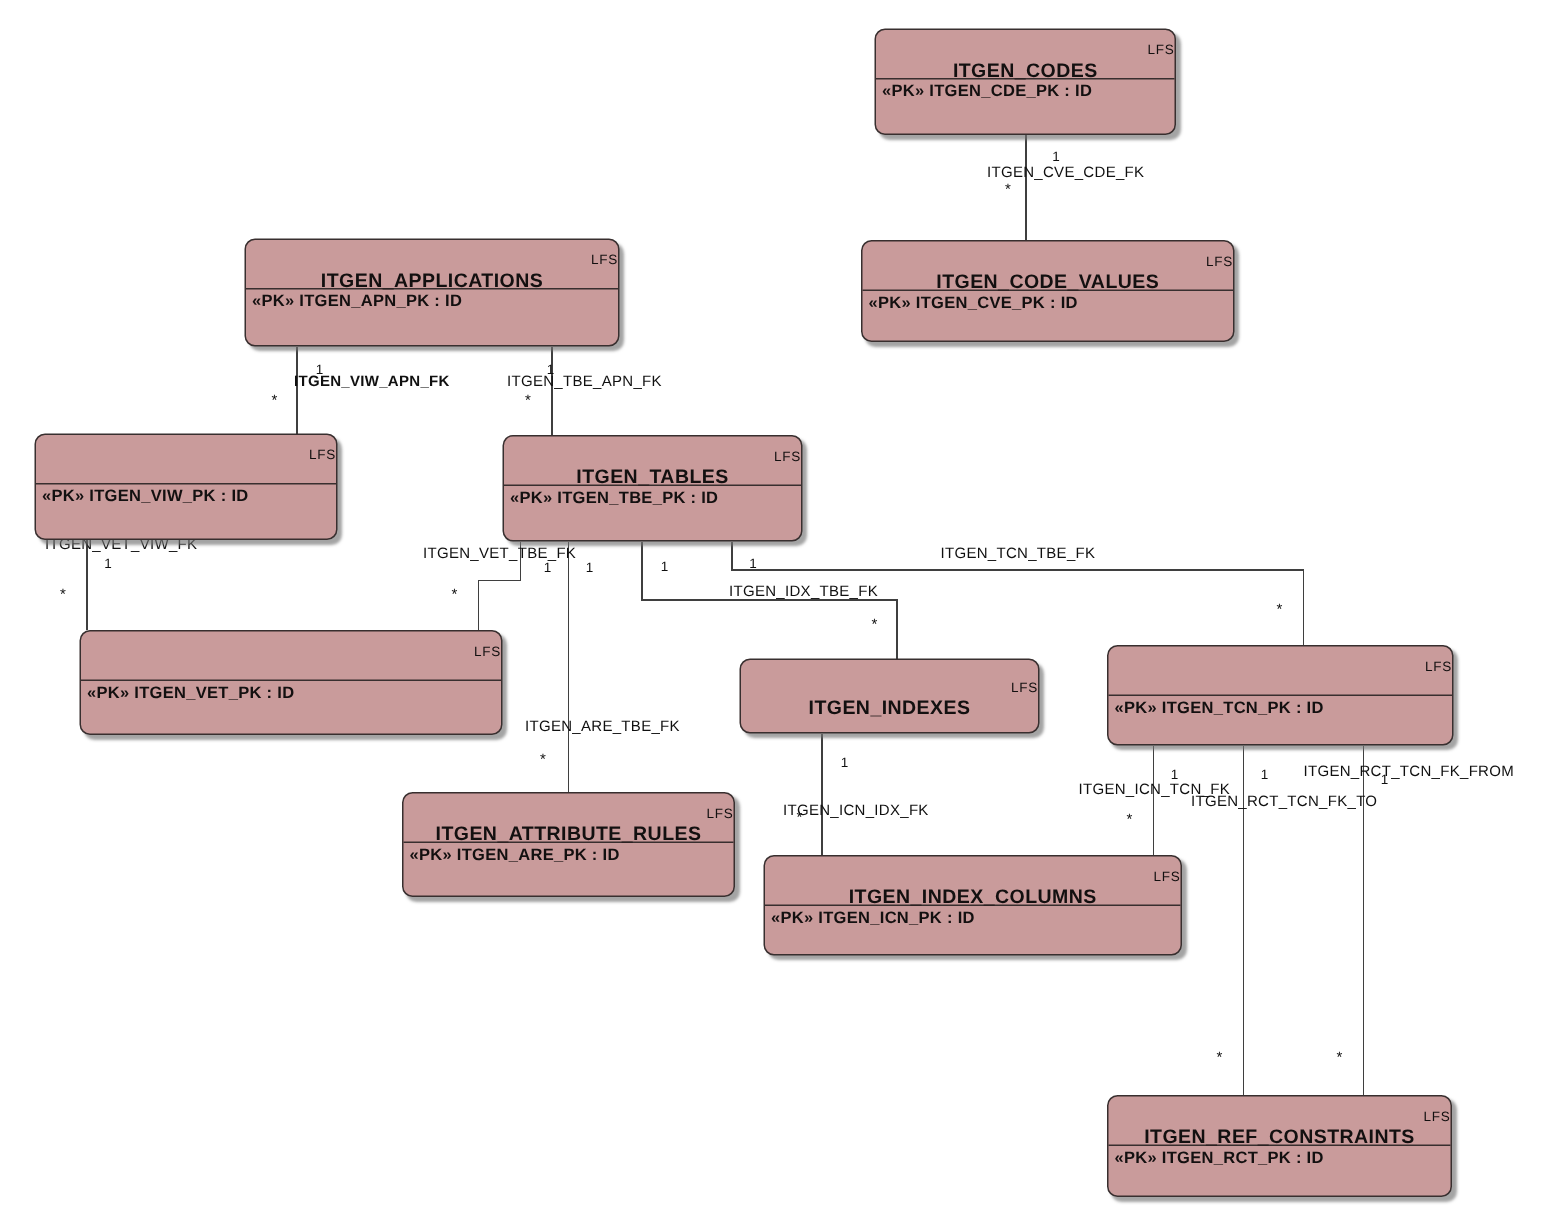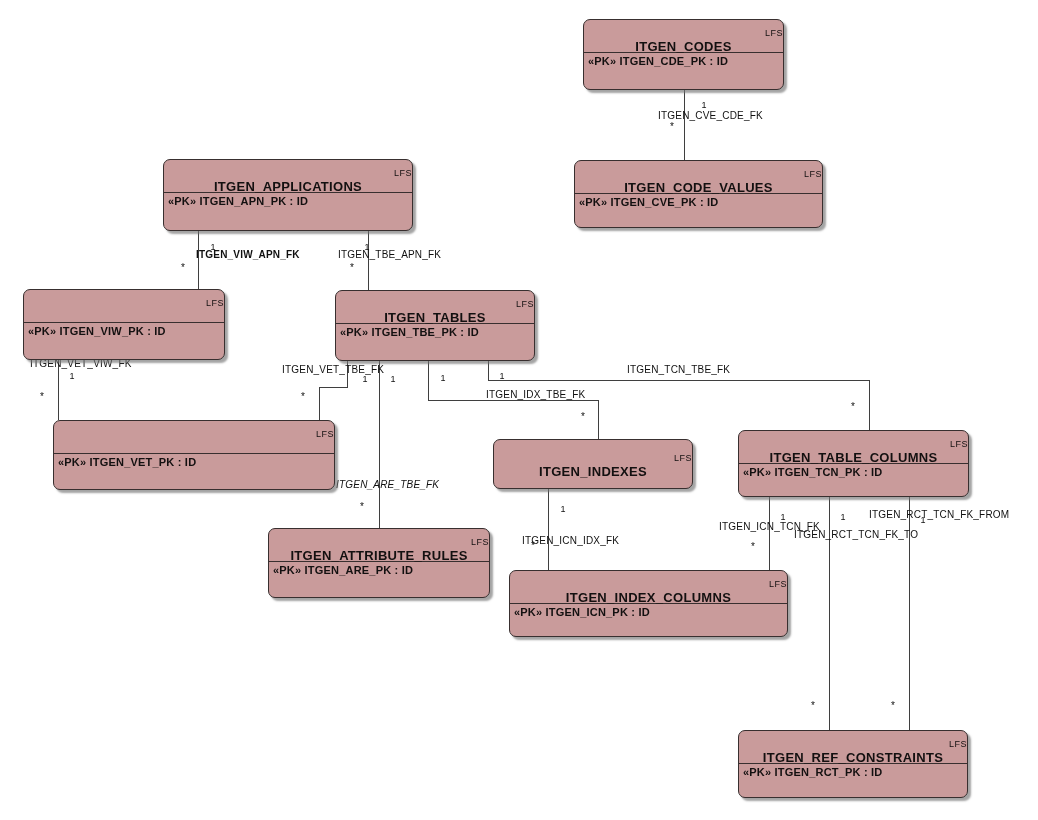--- a/index.html
+++ b/index.html
@@ -56,21 +56,21 @@
     <div class="mult many" style="left: 183px; top: 268px;">*</div>
     <div class="edge-label" style="left: 338px; top: 249px;">ITGEN_TBE_APN_FK</div>
     <div class="mult one" style="left: 367px; top: 247px;">1</div>
     <div class="mult many" style="left: 352px; top: 268px;">*</div>
     <div class="edge-label" style="left: 30px; top: 358px;">ITGEN_VET_VIW_FK</div>
     <div class="mult one" style="left: 72px; top: 376px;">1</div>
     <div class="mult many" style="left: 42px; top: 397px;">*</div>
     <div class="edge-label" style="left: 282px; top: 364px;">ITGEN_VET_TBE_FK</div>
     <div class="mult one" style="left: 365px; top: 379px;">1</div>
     <div class="mult many" style="left: 303px; top: 397px;">*</div>
-    <div class="edge-label" style="left: 336px; top: 479px; font-style: italic;">ITGEN_ARE_TBE_FK</div>
+    <div class="edge-label" style="left: 350px; top: 479px;">ITGEN_ARE_TBE_FK</div>
     <div class="mult one" style="left: 393px; top: 379px;">1</div>
     <div class="mult many" style="left: 362px; top: 507px;">*</div>
     <div class="edge-label" style="left: 486px; top: 389px;">ITGEN_IDX_TBE_FK</div>
     <div class="mult one" style="left: 443px; top: 378px;">1</div>
     <div class="mult many" style="left: 583px; top: 417px;">*</div>
     <div class="edge-label" style="left: 627px; top: 364px;">ITGEN_TCN_TBE_FK</div>
     <div class="mult one" style="left: 502px; top: 376px;">1</div>
     <div class="mult many" style="left: 853px; top: 407px;">*</div>
     <div class="edge-label" style="left: 522px; top: 519px; margin-top: 16px;">ITGEN_ICN_IDX_FK</div>
     <div class="mult one" style="left: 563px; top: 509px;">1</div>
@@ -138,21 +138,20 @@
     </div>
     <div class="entity no-attrs" style="left: 493px; top: 439px; width: 200px; height: 50px;">
       <div class="e-head">
         <div class="e-stereo">LFS</div>
         <div class="e-name">ITGEN_INDEXES</div>
       </div>
     </div>
     <div class="entity has-attrs" style="left: 738px; top: 430px; width: 231px; height: 67px;">
       <div class="e-head">
         <div class="e-stereo">LFS</div>
-        <div class="e-name">ITGEN_TABLE_COLUMNS</div>
       </div>
       <div class="e-attrs">
         <div class="e-attr">«PK» ITGEN_TCN_PK : ID</div>
       </div>
     </div>
     <div class="entity has-attrs" style="left: 268px; top: 528px; width: 222px; height: 70px;">
       <div class="e-head">
         <div class="e-stereo">LFS</div>
         <div class="e-name">ITGEN_ATTRIBUTE_RULES</div>
       </div>

